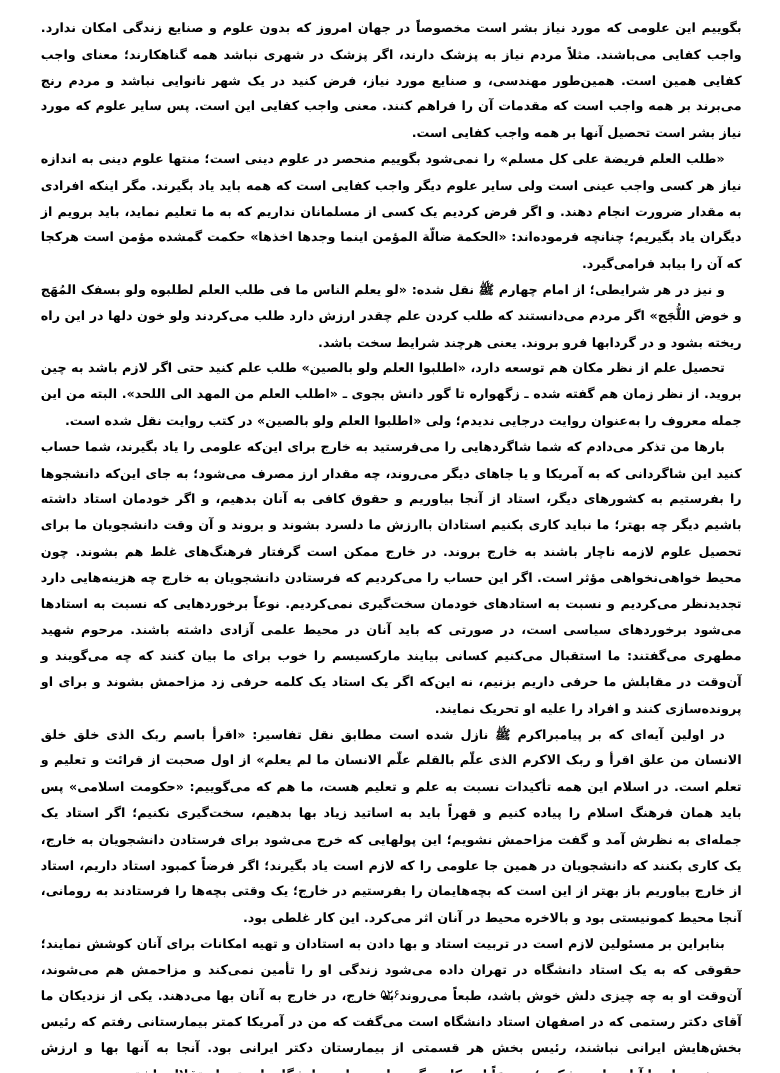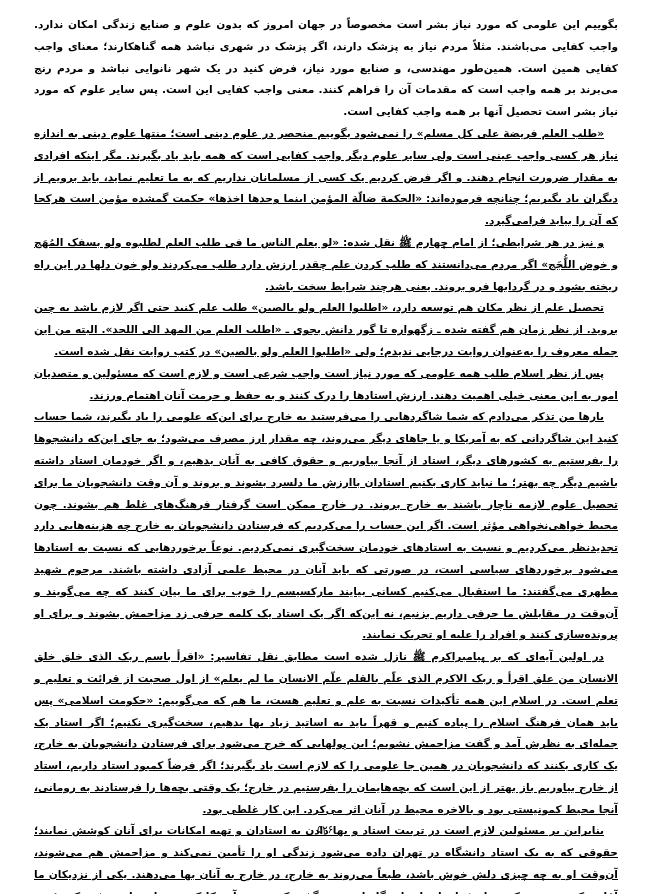--- a/index.html
+++ b/index.html
@@ -5,34 +5,33 @@
     html, body { margin: 0; padding: 0; background: #ffffff; }
     body { width: 650px; height: 894px; overflow: hidden; position: relative; }
     .page {
       position: absolute; left: 34px; top: 14px; width: 584px;
       direction: rtl; text-align: justify; text-align-last: right;
       font-family: "DejaVu Sans", sans-serif;
       font-size: 10.6px; line-height: 21.8px; color: #000;
       font-weight: bold;
     }
     .para { margin: 0; text-indent: 0; }
-    .para.indent { text-indent: 14px; text-decoration: underline; }
+    .para.indent { text-indent: 14px; }
     .page-number {
       position: absolute; left: 0; width: 650px; top: 824px;
       text-align: center; font-family: "DejaVu Sans", sans-serif;
       font-size: 10px; color: #000; direction: rtl;
     }
   </style>
 </head>
 <body>
 
 <div class="page">
   <p class="para">بگوییم این علومی که مورد نیاز بشر است مخصوصاً در جهان امروز که بدون علوم و صنایع زندگی امکان ندارد. واجب کفایی می‌باشند. مثلاً مردم نیاز به پزشک دارند، اگر پزشک در شهری نباشد همه گناهکارند؛ معنای واجب کفایی همین است. همین‌طور مهندسی، و صنایع مورد نیاز، فرض کنید در یک شهر نانوایی نباشد و مردم رنج می‌برند بر همه واجب است که مقدمات آن را فراهم کنند. معنی واجب کفایی این است. پس سایر علوم که مورد نیاز بشر است تحصیل آنها بر همه واجب کفایی است.</p>
   <p class="para indent">«طلب العلم فریضة علی کل مسلم» را نمی‌شود بگوییم منحصر در علوم دینی است؛ منتها علوم دینی به اندازه نیاز هر کسی واجب عینی است ولی سایر علوم دیگر واجب کفایی است که همه باید یاد بگیرند. مگر اینکه افرادی به مقدار ضرورت انجام دهند. و اگر فرض کردیم یک کسی از مسلمانان نداریم که به ما تعلیم نماید، باید برویم از دیگران یاد بگیریم؛ چنانچه فرموده‌اند: «الحکمة ضالّة المؤمن اینما وجدها اخذها» حکمت گمشده مؤمن است هرکجا که آن را بیابد فرامی‌گیرد.</p>
   <p class="para indent">و نیز در هر شرایطی؛ از امام چهارم ﷺ نقل شده: «لو یعلم الناس ما فی طلب العلم لطلبوه ولو بسفک المُهَج و خوض اللُّجَج» اگر مردم می‌دانستند که طلب کردن علم چقدر ارزش دارد طلب می‌کردند ولو خون دلها در این راه ریخته بشود و در گردابها فرو بروند. یعنی هرچند شرایط سخت باشد.</p>
   <p class="para indent">تحصیل علم از نظر مکان هم توسعه دارد، «اطلبوا العلم ولو بالصین» طلب علم کنید حتی اگر لازم باشد به چین بروید. از نظر زمان هم گفته شده ـ زگهواره تا گور دانش بجوی ـ «اطلب العلم من المهد الی اللحد». البته من این جمله معروف را به‌عنوان روایت درجایی ندیدم؛ ولی «اطلبوا العلم ولو بالصین» در کتب روایت نقل شده است.</p>
-  <p class="para indent">پس از نظر اسلام طلب همه علومی که مورد نیاز است واجب شرعی است و لازم است که مسئولین و متصدیان امور به این معنی خیلی اهمیت دهند. ارزش استادها را درک کنند و به حفظ و حرمت آنان اهتمام ورزند.</p>
   <p class="para indent">بارها من تذکر می‌دادم که شما شاگردهایی را می‌فرستید به خارج برای این‌که علومی را یاد بگیرند، شما حساب کنید این شاگردانی که به آمریکا و یا جاهای دیگر می‌روند، چه مقدار ارز مصرف می‌شود؛ به جای این‌که دانشجوها را بفرستیم به کشورهای دیگر، استاد از آنجا بیاوریم و حقوق کافی به آنان بدهیم، و اگر خودمان استاد داشته باشیم دیگر چه بهتر؛ ما نباید کاری بکنیم استادان باارزش ما دلسرد بشوند و بروند و آن وقت دانشجویان ما برای تحصیل علوم لازمه ناچار باشند به خارج بروند. در خارج ممکن است گرفتار فرهنگ‌های غلط هم بشوند. چون محیط خواهی‌نخواهی مؤثر است. اگر این حساب را می‌کردیم که فرستادن دانشجویان به خارج چه هزینه‌هایی دارد تجدیدنظر می‌کردیم و نسبت به استادهای خودمان سخت‌گیری نمی‌کردیم. نوعاً برخوردهایی که نسبت به استادها می‌شود برخوردهای سیاسی است، در صورتی که باید آنان در محیط علمی آزادی داشته باشند. مرحوم شهید مطهری می‌گفتند: ما استقبال می‌کنیم کسانی بیایند مارکسیسم را خوب برای ما بیان کنند که چه می‌گویند و آن‌وقت در مقابلش ما حرفی داریم بزنیم، نه این‌که اگر یک استاد یک کلمه حرفی زد مزاحمش بشوند و برای او پرونده‌سازی کنند و افراد را علیه او تحریک نمایند.</p>
   <p class="para indent">در اولین آیه‌ای که بر پیامبراکرم ﷺ نازل شده است مطابق نقل تفاسیر: «اقرأ باسم ربک الذی خلق خلق الانسان من علق اقرأ و ربک الاکرم الذی علّم بالقلم علّم الانسان ما لم یعلم» از اول صحبت از قرائت و تعلیم و تعلم است. در اسلام این همه تأکیدات نسبت به علم و تعلیم هست، ما هم که می‌گوییم: «حکومت اسلامی» پس باید همان فرهنگ اسلام را پیاده کنیم و قهراً باید به اساتید زیاد بها بدهیم، سخت‌گیری نکنیم؛ اگر استاد یک جمله‌ای به نظرش آمد و گفت مزاحمش نشویم؛ این پولهایی که خرج می‌شود برای فرستادن دانشجویان به خارج، یک کاری بکنند که دانشجویان در همین جا علومی را که لازم است یاد بگیرند؛ اگر فرضاً کمبود استاد داریم، استاد از خارج بیاوریم باز بهتر از این است که بچه‌هایمان را بفرستیم در خارج؛ یک وقتی بچه‌ها را فرستادند به رومانی، آنجا محیط کمونیستی بود و بالاخره محیط در آنان اثر می‌کرد. این کار غلطی بود.</p>
   <p class="para indent">بنابراین بر مسئولین لازم است در تربیت استاد و بها دادن به استادان و تهیه امکانات برای آنان کوشش نمایند؛ حقوقی که به یک استاد دانشگاه در تهران داده می‌شود زندگی او را تأمین نمی‌کند و مزاحمش هم می‌شوند، آن‌وقت او به چه چیزی دلش خوش باشد، طبعاً می‌روند به خارج، در خارج به آنان بها می‌دهند. یکی از نزدیکان ما آقای دکتر رستمی که در اصفهان استاد دانشگاه است می‌گفت که من در آمریکا کمتر بیمارستانی رفتم که رئیس بخش‌هایش ایرانی نباشند، رئیس بخش هر قسمتی از بیمارستان دکتر ایرانی بود. آنجا به آنها بها و ارزش می‌دهند، واینجا آنان را می‌شکنند؛ و نوعاً این کار رنگ سیاسی دارد. دانشگاه بایستی استقلال داشته</p>
 </div>
 
 <div class="page-number">۵۲۶</div>
 
 </body></html>

